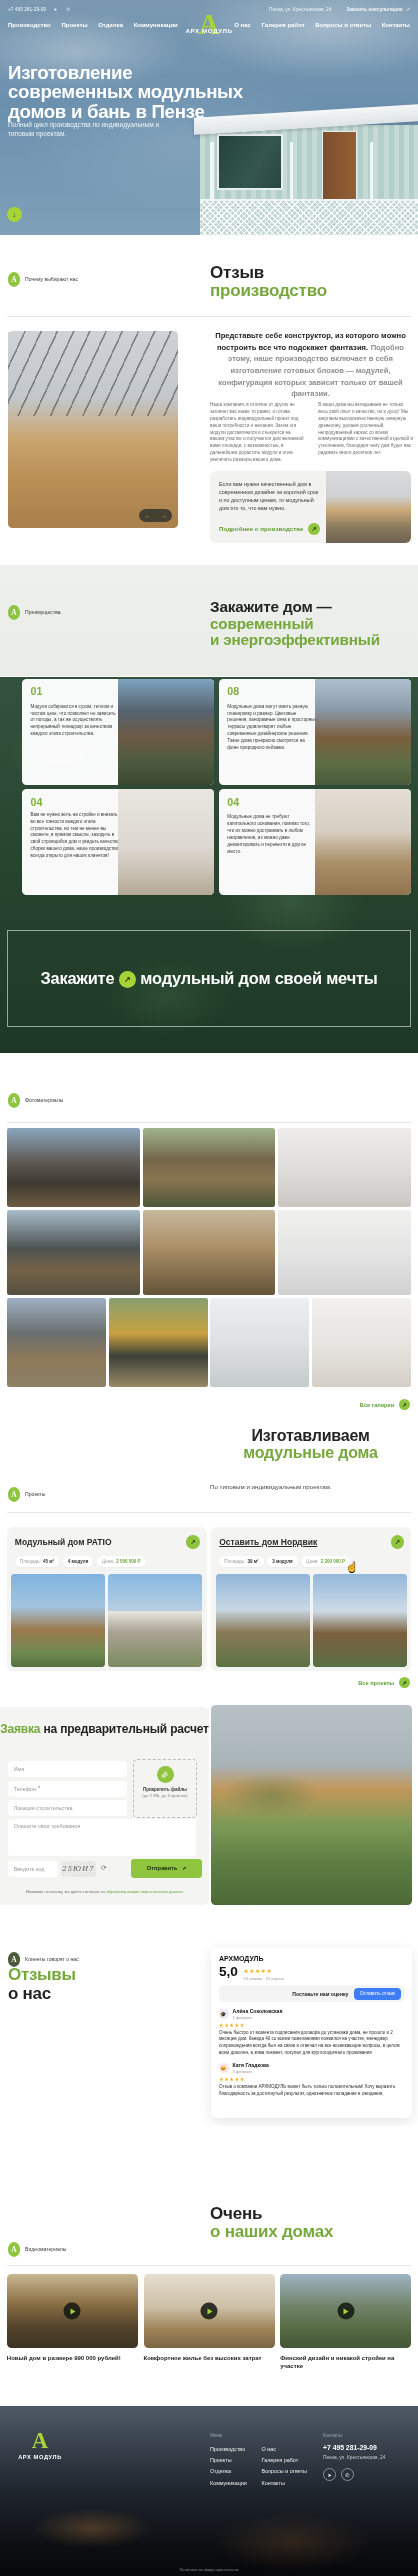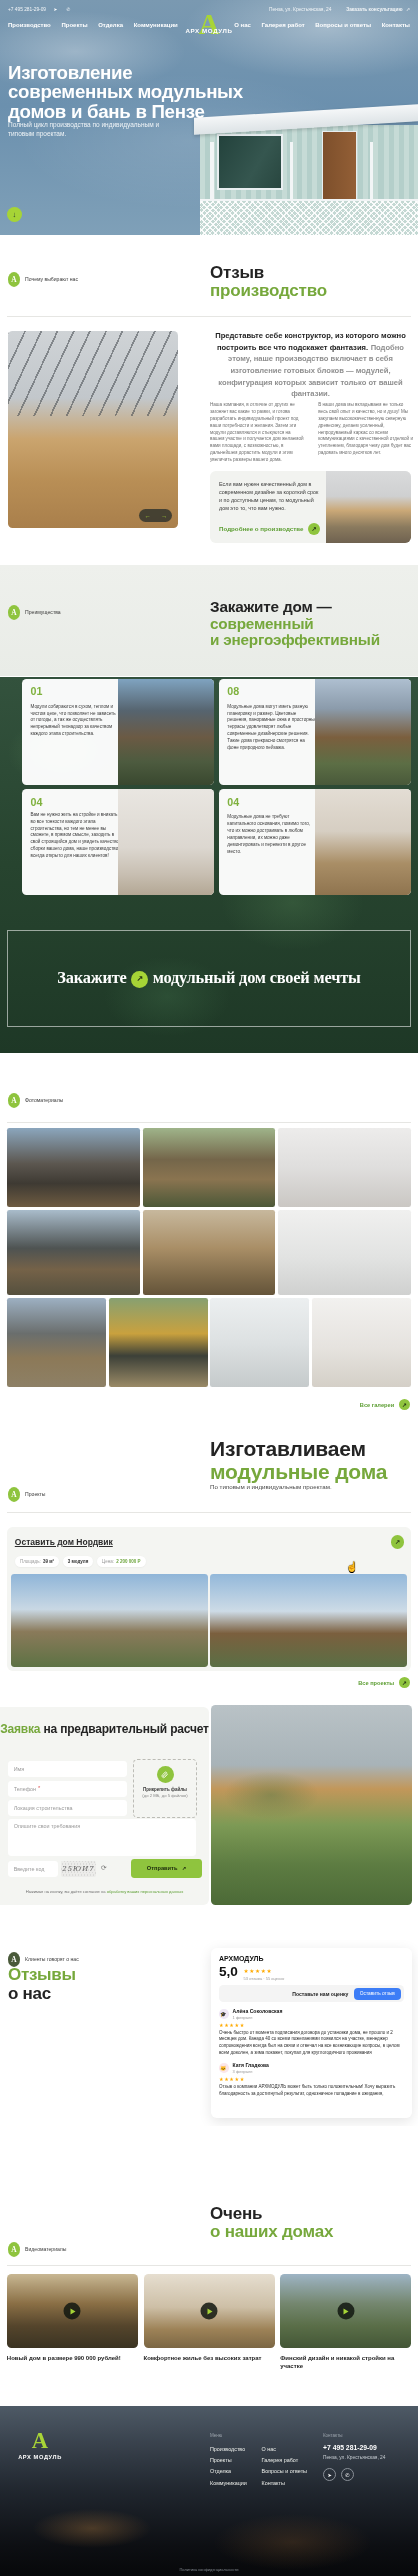--- a/index.html
+++ b/index.html
@@ -68,21 +68,21 @@
      linear-gradient(180deg,#33523d 0%,#27442f 50%,#1e3826 100%);}
   .adv-grid{position:absolute;left:22px;right:6.8px;top:1.7px;display:grid;grid-template-columns:1fr 1fr;gap:4.5px;}
   .adv-card{position:relative;height:106px;background:rgba(255,255,255,.97);border-radius:4.5px;overflow:hidden;}
   .adv-num{position:absolute;left:8.5px;top:6.8px;font-size:10.7px;font-weight:bold;color:#7fb13e;}
   .adv-txt{position:absolute;left:8.5px;top:25px;width:90px;font-size:4.6px;color:#3a3a3a;line-height:1.5;}
   .adv-ph{position:absolute;right:0;top:0;bottom:0;width:96px;}
   .ph-a1{background:linear-gradient(180deg,#7fa3c0 0%,#56646f 30%,#6b5a44 55%,#4d5b3f 78%,#39482f 100%);}
   .ph-a2{background:linear-gradient(180deg,#aebfd0 0%,#8b9bab 28%,#7b5f3e 55%,#5c6e45 80%,#49593a 100%);}
   .ph-a3{background:linear-gradient(180deg,#e9e6e1 0%,#dcd7d0 55%,#c8bfb2 80%,#b3a794 100%);}
   .ph-a4{background:linear-gradient(180deg,#e3ddd4 0%,#d6cec2 40%,#a98e66 70%,#8f744f 100%);}
-  .cta{position:absolute;left:7.4px;right:7.4px;top:253px;height:95px;border:0.6px solid rgba(255,255,255,.55);display:flex;align-items:center;justify-content:center;font-family:Liberation Serif, serif;}
+  .cta{position:absolute;left:7.4px;right:7.4px;top:253px;height:95px;border:0.6px solid rgba(255,255,255,.55);display:flex;align-items:center;justify-content:center;}
   .cta-inner{text-align:center;color:#fff;font-size:16.4px;font-weight:bold;line-height:1.25;letter-spacing:-0.2px;}
   .cta .circle-arr{width:17px;height:17px;background:#a6d436;font-size:8px;vertical-align:middle;margin:0 4.5px;}
   
   .gallery{top:1053px;height:372px;background:#fff;}
   .g-grid{position:absolute;left:6.8px;right:6.8px;top:75px;}
   .g-row{display:flex;gap:2.8px;margin-bottom:2.8px;}
   .g-row .t{border-radius:2.3px;flex:1;}
   .r1{height:79px;} .r2{height:85px;} .r3{height:89px;}
   .g1{background:linear-gradient(180deg,#8ba6bd 0%,#5c5750 45%,#3e3a33 70%,#6e5b41 100%);}
   .g2{background:linear-gradient(180deg,#9fb48a 0%,#74664a 40%,#8a7450 65%,#4c5838 100%);}
@@ -340,27 +340,48 @@
       <span>Все галереи</span>
       <span class="circle-arr" style="width:11.3px;height:11.3px;font-size:5.7px;">↗</span>
     </div>
   </div>
 
   <div class="sec projects">
     <div class="badge abs" style="left:8px;top:62px;">
       <span class="badge-oval">А</span>
       <span class="badge-label">Проекты</span>
     </div>
-    <div class="rightcol h2" style="top:13px;font-size:21px;">
+    <div class="rightcol h2" style="top:2px;font-size:16px;text-align:center;">
       <span class="dark">Изготавливаем</span><br>
       <span class="green">модульные дома</span>
     </div>
     <div class="rightcol" style="top:58px;font-size:6.2px;color:#4a4a4a;">По типовым и индивидуальным проектам.</div>
     <div class="divider" style="top:87px;"></div>
     <div class="proj-cards">
+      <div class="proj-card">
+        <div class="proj-title">Модульный дом PATIO</div>
+        <span class="circle-arr">↗</span>
+        <div class="pills">
+          <span class="pill">
+              <span class="lab">Площадь:</span>
+              <span class="val">45 м²</span>
+            </span>
+          <span class="pill">
+              <span class="val">4 модуля</span>
+            </span>
+          <span class="pill">
+              <span class="lab">Цена:</span>
+              <span class="price">2 500 000 Р</span>
+            </span>
+        </div>
+        <div class="proj-imgs">
+          <div class="pp1"></div>
+          <div class="pp2"></div>
+        </div>
+      </div>
       <div class="proj-card">
         <div class="proj-title u">Оставить дом Нордвик</div>
         <span class="circle-arr">↗</span>
         <div class="pills">
           <span class="pill">
               <span class="lab">Площадь:</span>
               <span class="val">39 м²</span>
             </span>
           <span class="pill">
               <span class="val">3 модуля</span>

